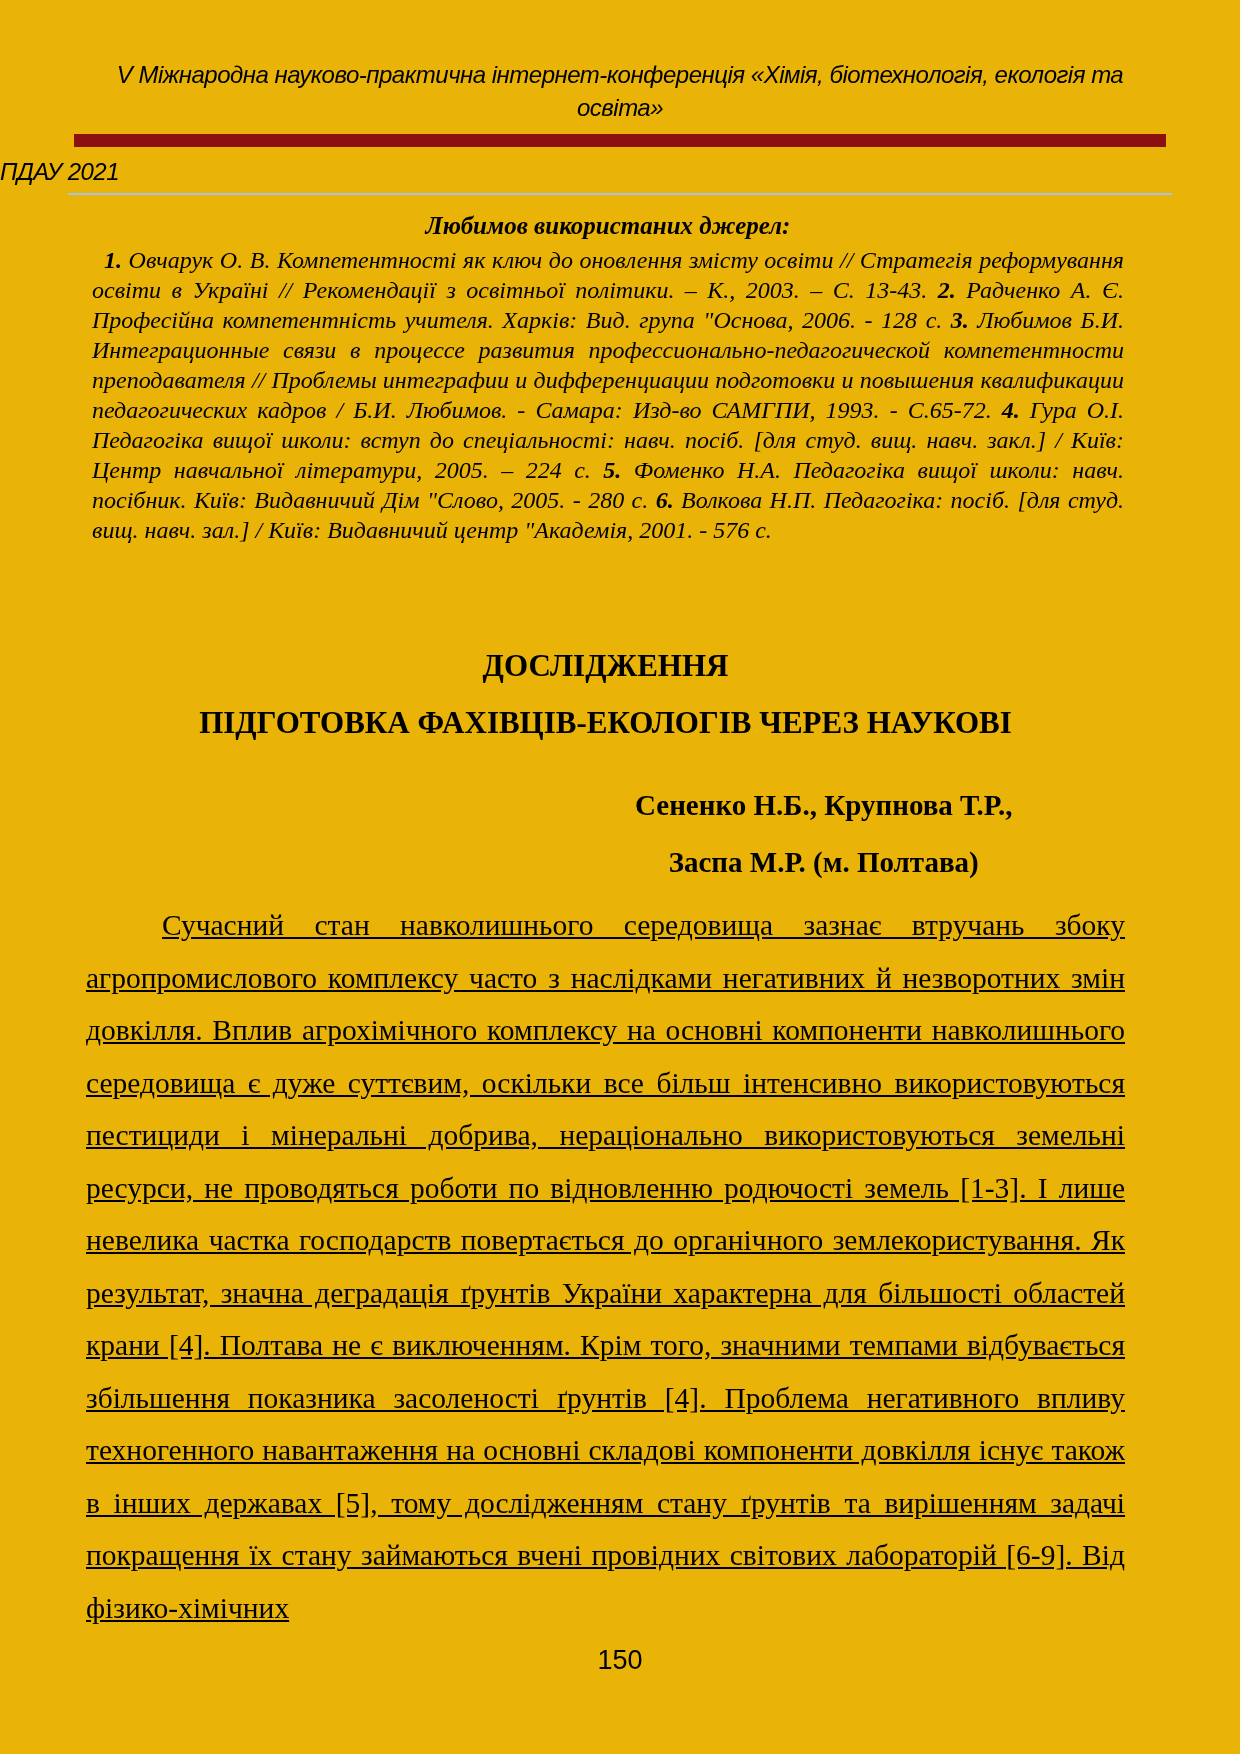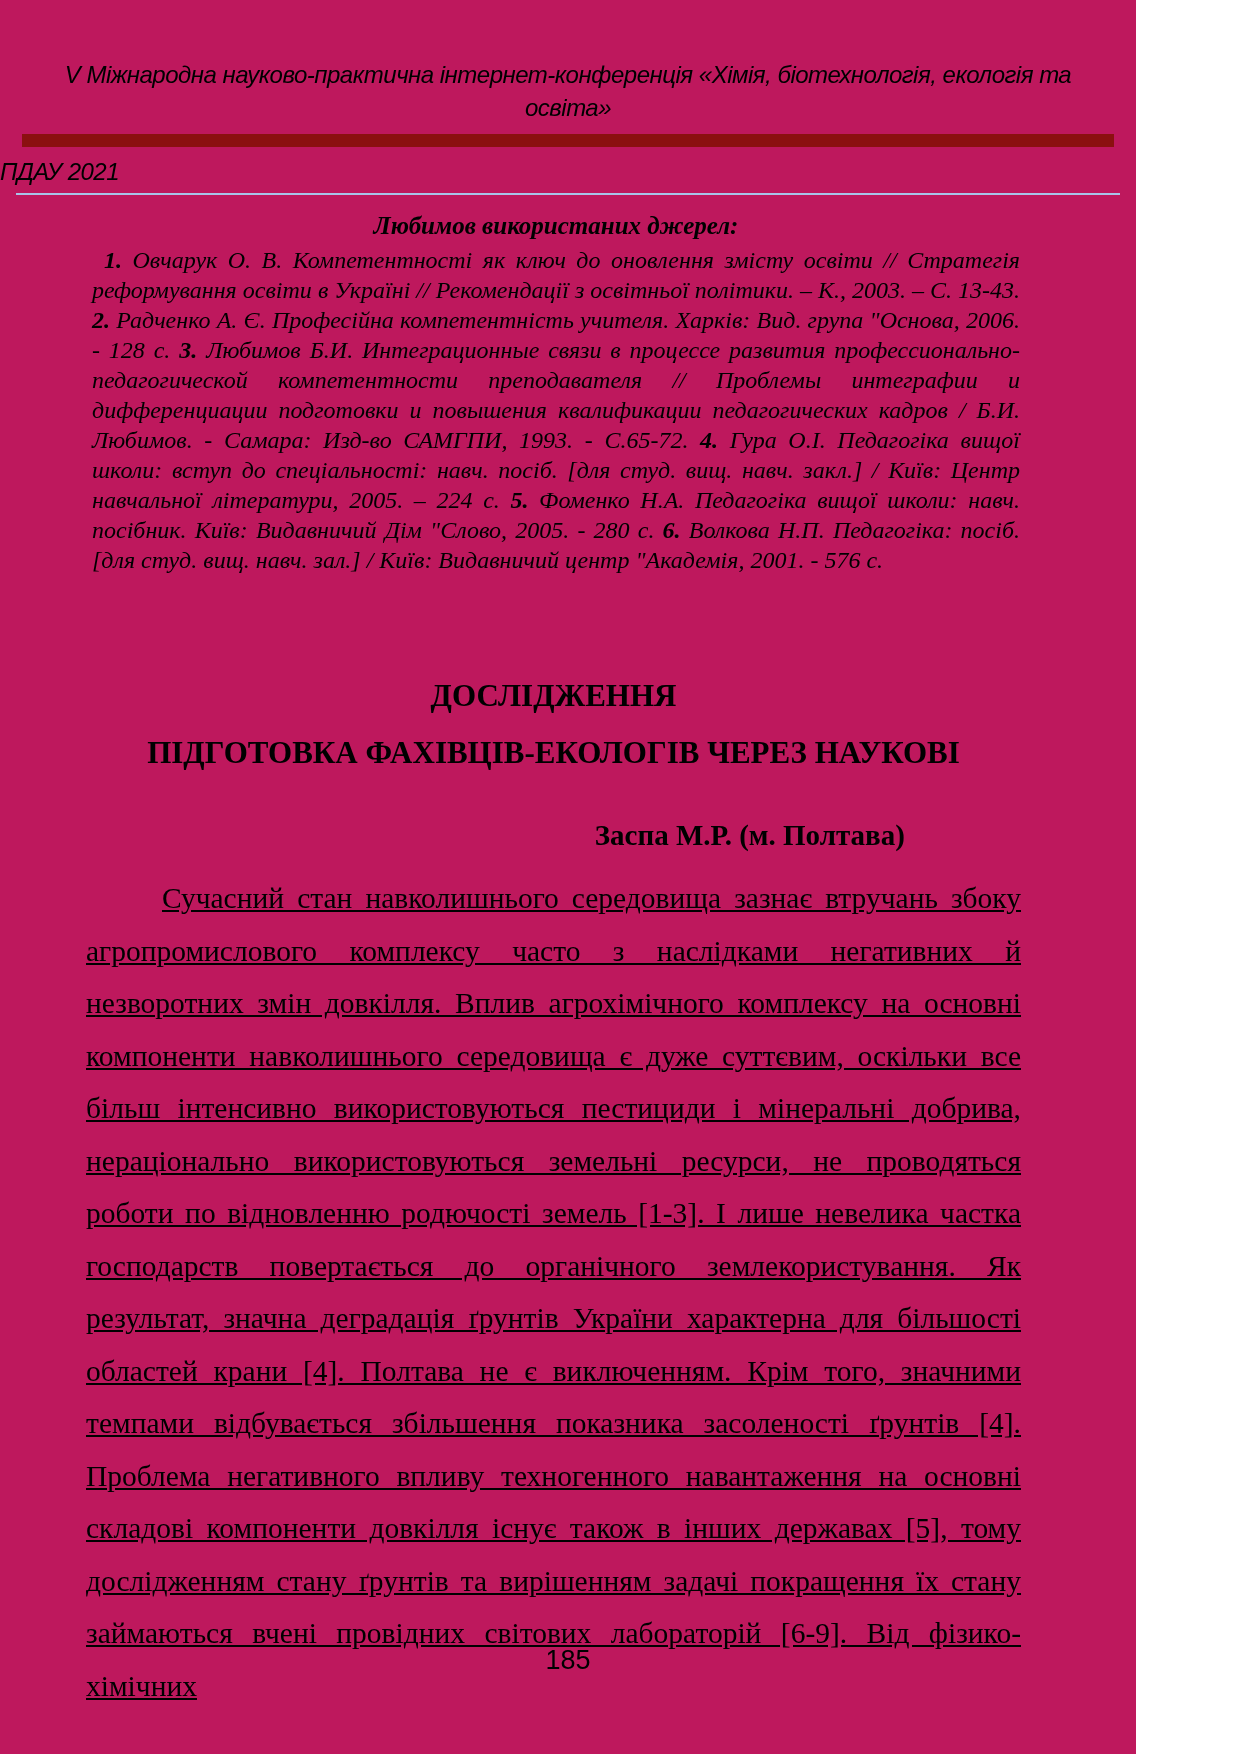--- a/index.html
+++ b/index.html
@@ -1,19 +1,19 @@
 <!DOCTYPE html>
 <html><head>
 <meta charset="utf-8">
 <style>
   html,body{margin:0;padding:0;background:#ffffff;}
   .page{
     position:relative;
-    width:1136px;height:1754px;
-    background:#be185d;
+    width:1240px;height:1754px;
+    background:#eab308;
     font-family:"Liberation Serif", serif;
     color:#000000;
     overflow:hidden;
   }
   
   .conf-title{
     margin:58px auto 0;
     width:1010px;
     text-align:center;
     font-style:italic;
@@ -127,20 +127,21 @@
       <span class="ref-text">Волкова Н.П. Педагогіка: посіб. [для студ. вищ. навч. зал.] / Київ: Видавничий центр "Академія, 2001. - 576 с.</span>
     </p>
   </section>
 
   <section class="article">
     <div class="article-title">
       <div>ДОСЛІДЖЕННЯ</div>
       <div>ПІДГОТОВКА ФАХІВЦІВ-ЕКОЛОГІВ ЧЕРЕЗ НАУКОВІ</div>
     </div>
     <div class="authors">
+      <div>Сененко Н.Б., Крупнова Т.Р.,</div>
       <div>Заспа М.Р. (м. Полтава)</div>
     </div>
     <p class="body-paragraph">Сучасний стан навколишнього середовища зазнає втручань збоку агропромислового комплексу часто з наслідками негативних й незворотних змін довкілля. Вплив агрохімічного комплексу на основні компоненти навколишнього середовища є дуже суттєвим, оскільки все більш інтенсивно використовуються пестициди і мінеральні добрива, нераціонально використовуються земельні ресурси, не проводяться роботи по відновленню родючості земель [1-3]. І лише невелика частка господарств повертається до органічного землекористування. Як результат, значна деградація ґрунтів України характерна для більшості областей крани [4]. Полтава не є виключенням. Крім того, значними темпами відбувається збільшення показника засоленості ґрунтів [4]. Проблема негативного впливу техногенного навантаження на основні складові компоненти довкілля існує також в інших державах [5], тому дослідженням стану ґрунтів та вирішенням задачі покращення їх стану займаються вчені провідних світових лабораторій [6-9]. Від фізико-хімічних</p>
   </section>
 
-  <div class="page-number">185</div>
+  <div class="page-number">150</div>
 
 </div>
 
 </body></html>

